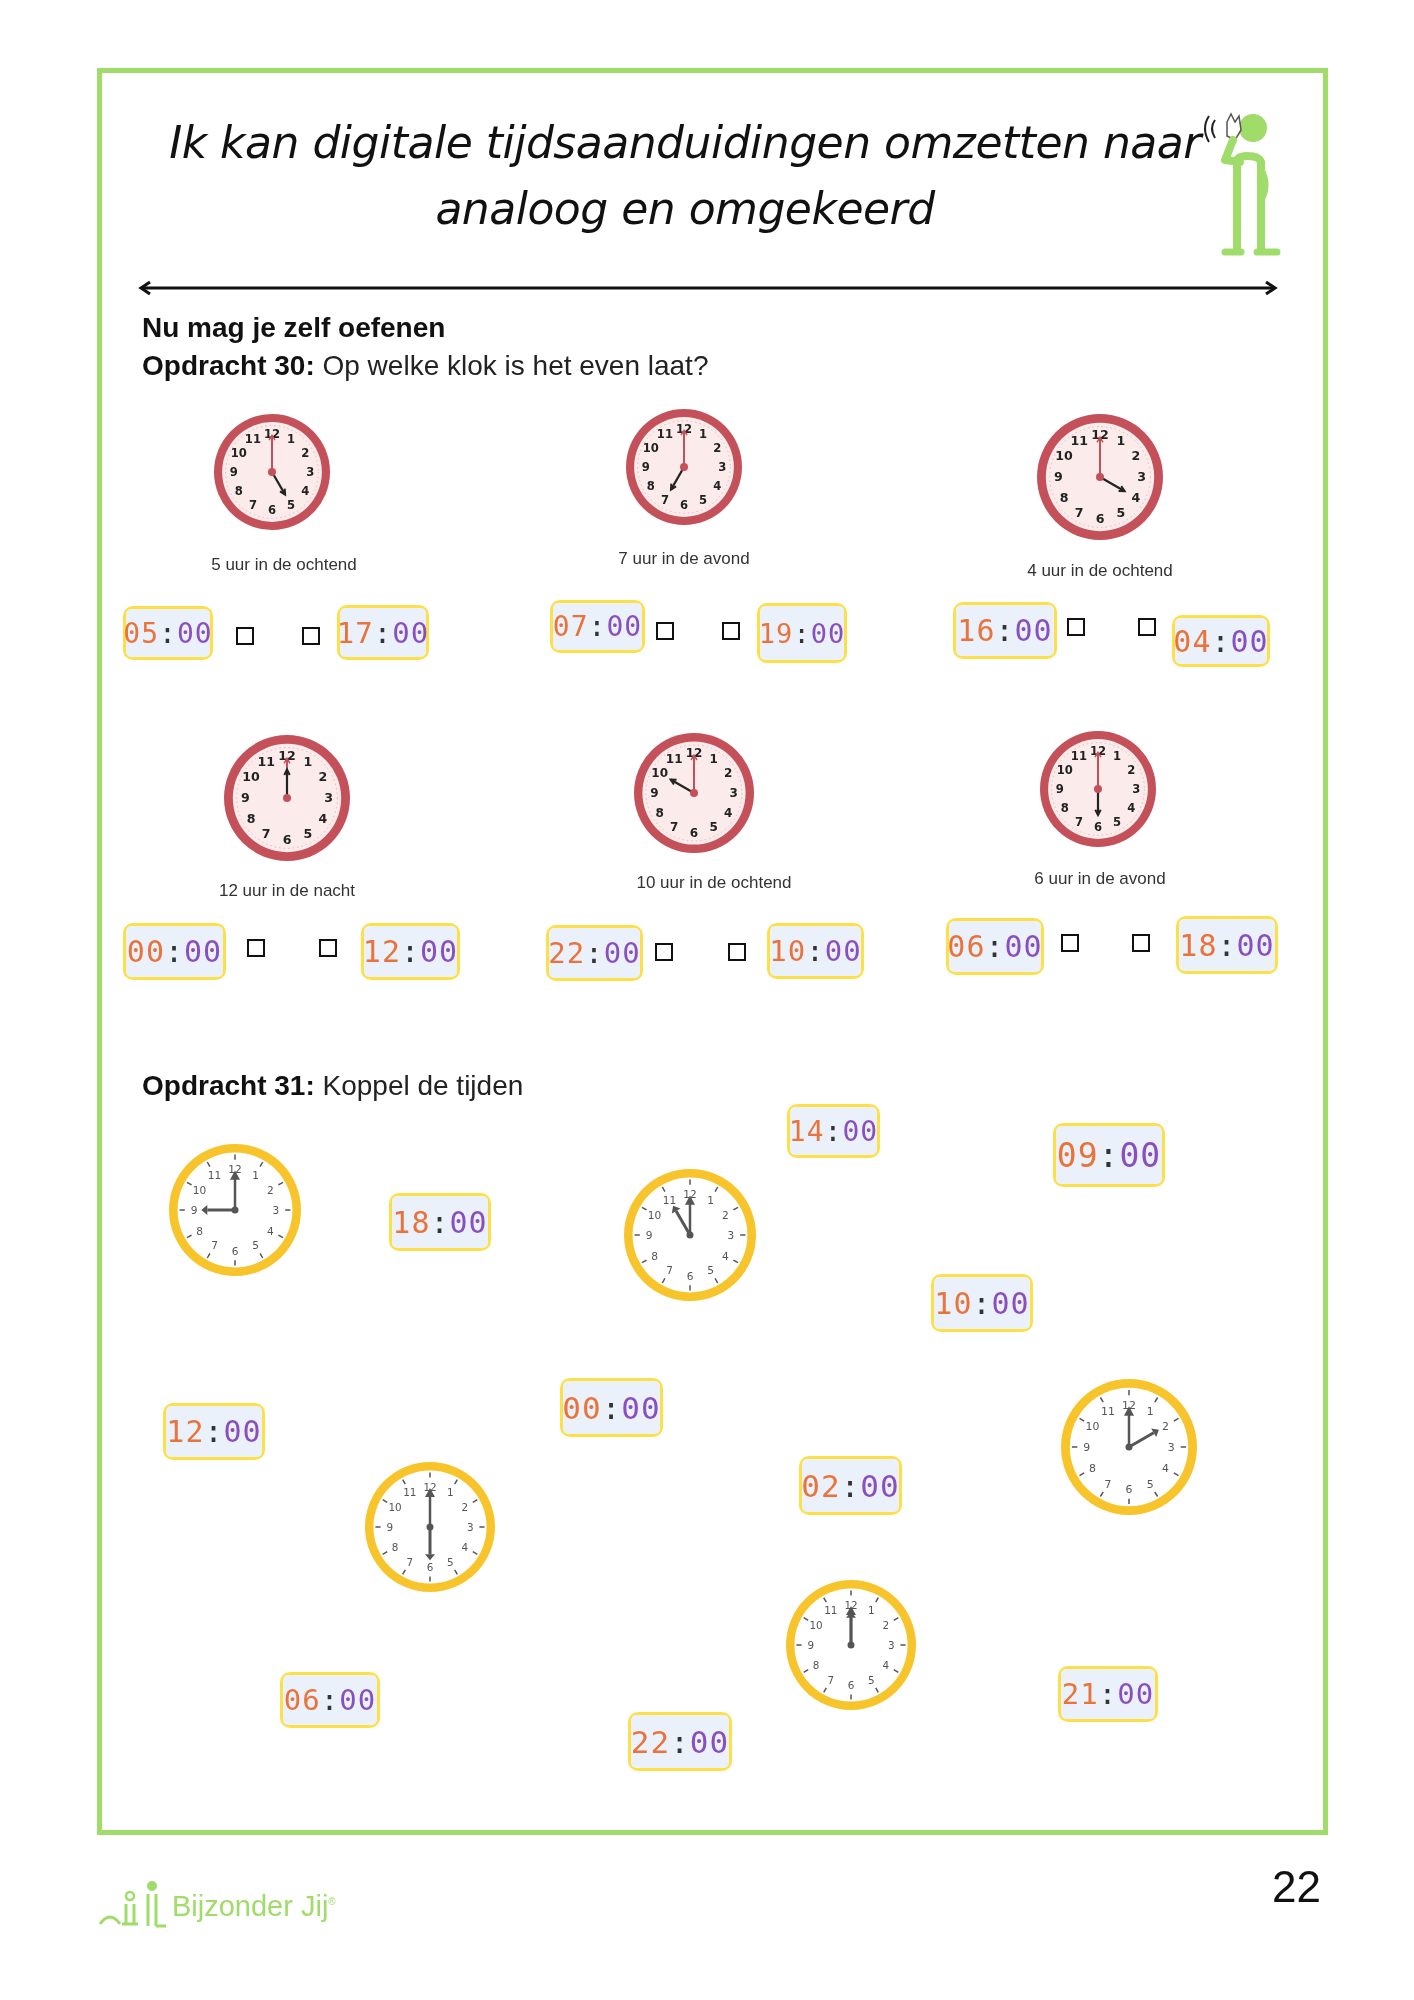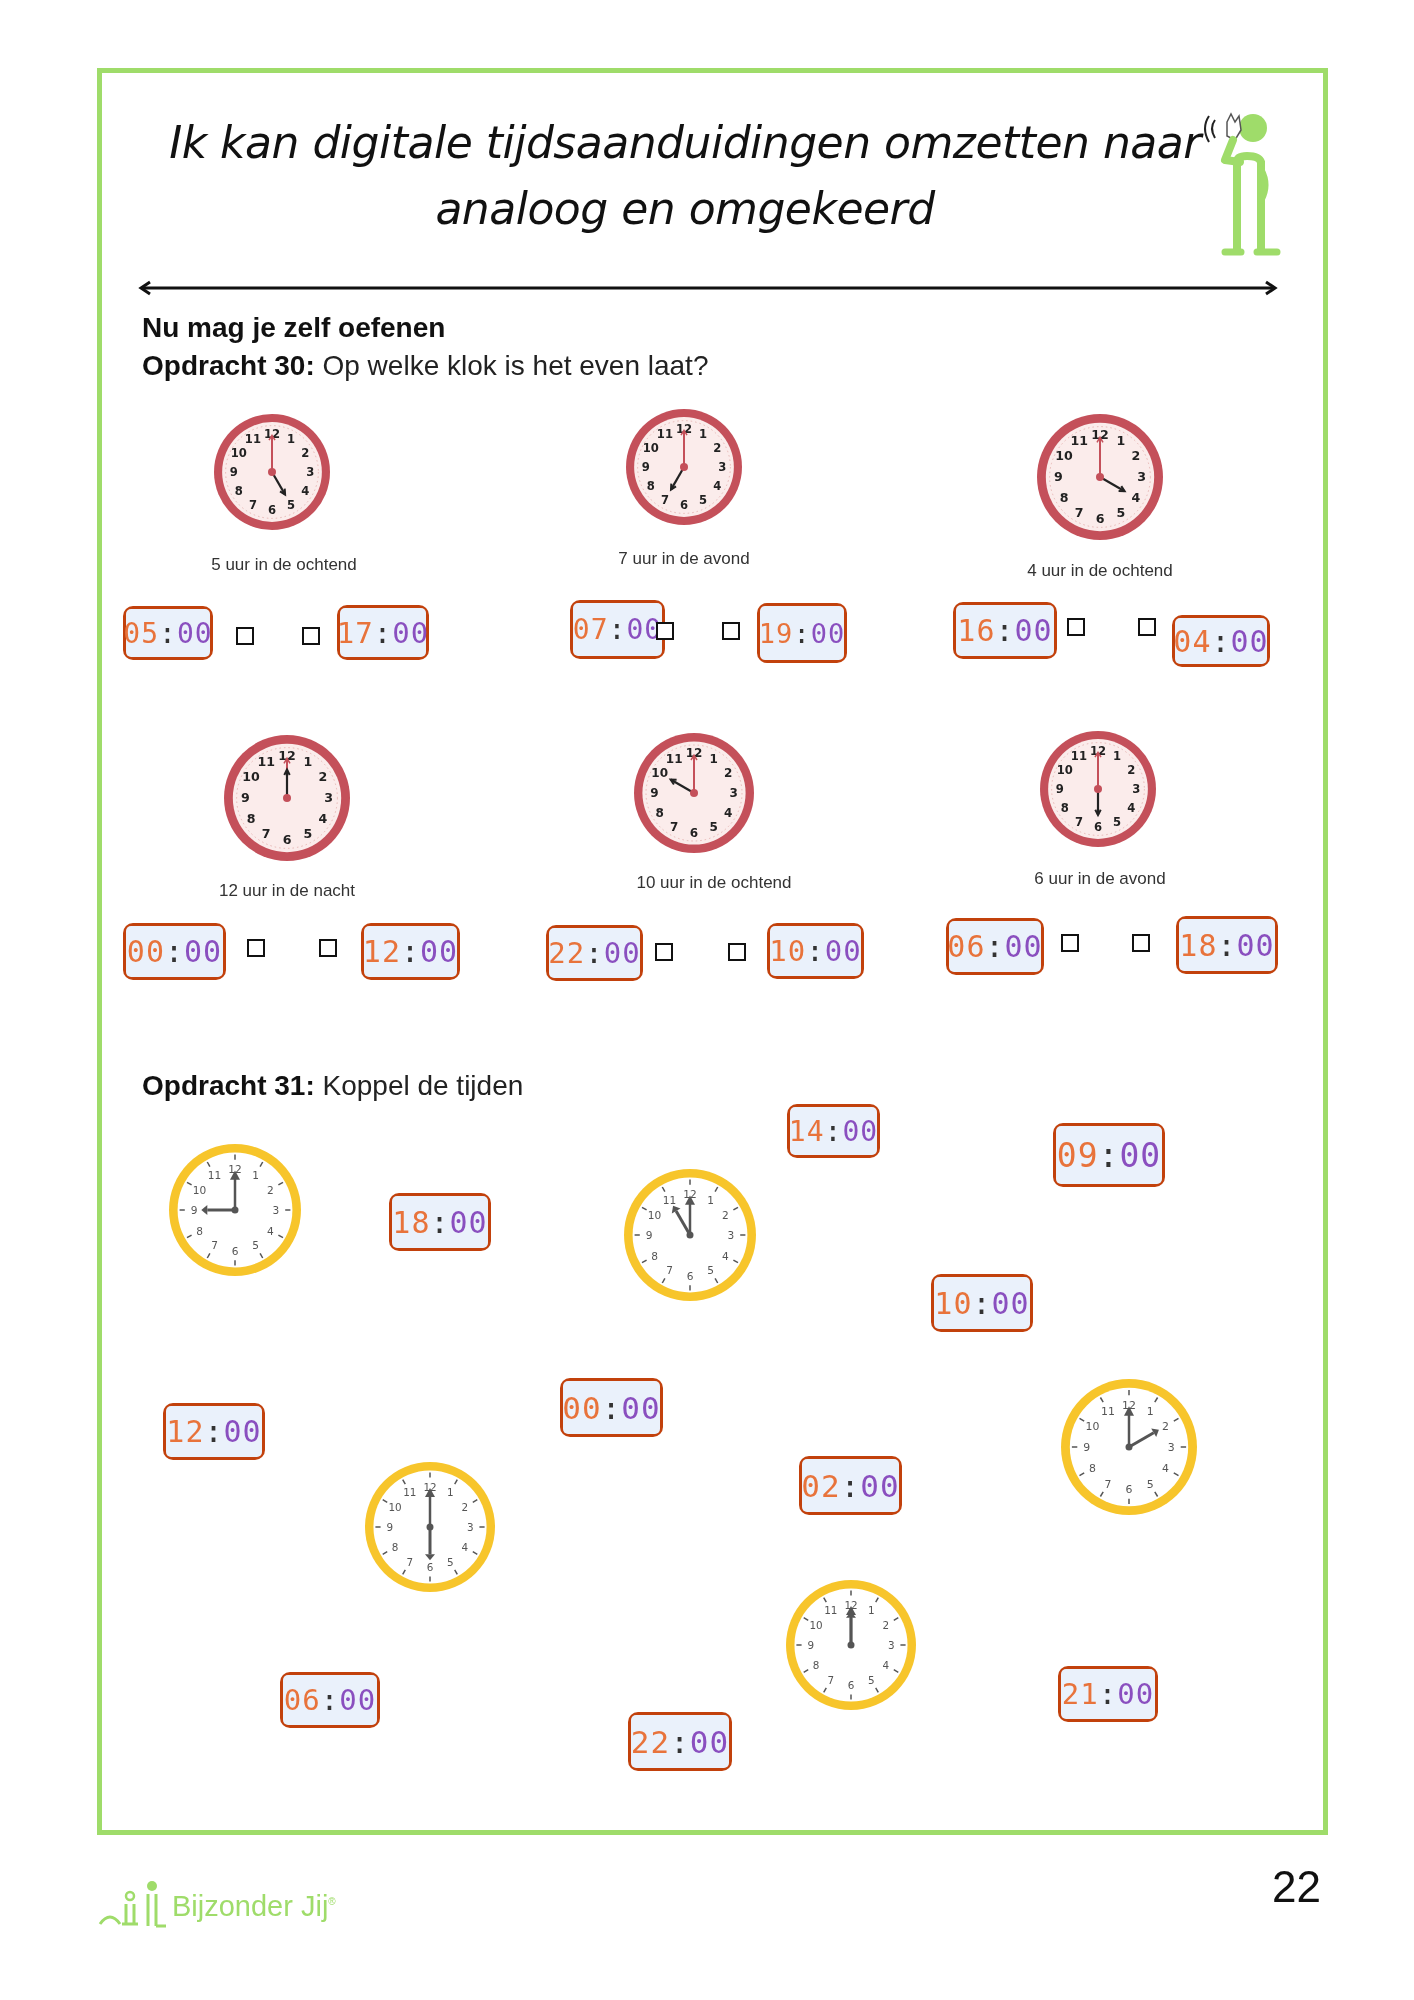--- a/index.html
+++ b/index.html
@@ -7,21 +7,21 @@
   .frame{position:absolute;left:97px;top:68px;width:1221px;height:1757px;border:5px solid #9fdc6a;box-sizing:content-box;}
   .title{position:absolute;left:150px;top:110px;width:1070px;text-align:center;font-family:"DejaVu Sans","Liberation Sans",sans-serif;font-style:italic;font-weight:300;font-size:44px;line-height:66px;color:#111;letter-spacing:-0.5px;}
   .mascot{position:absolute;left:1195px;top:100px;width:110px;height:165px;}
   .arrow{position:absolute;left:138px;top:280px;width:1140px;height:16px;}
   .heading-bold{position:absolute;left:142px;font-weight:bold;font-size:28px;color:#111;font-family:"Liberation Sans","DejaVu Sans",sans-serif;}
   .task{position:absolute;left:142px;font-size:28px;color:#111;font-family:"Liberation Sans","DejaVu Sans",sans-serif;}
   .task b{font-weight:bold;}
   .task .rest{font-weight:300;color:#222;}
   .rclock{position:absolute;}
   .cap{position:absolute;font-size:17px;color:#333;text-align:center;width:240px;margin-left:-120px;font-family:"Liberation Sans","DejaVu Sans",sans-serif;}
-  .dig{position:absolute;background:#c2410c;border-radius:10px;box-sizing:border-box;padding:3px;}
+  .dig{position:absolute;background:#fde047;border-radius:10px;box-sizing:border-box;padding:3px;}
   .dig .screen{width:100%;height:100%;background:#eaf1fb;border-radius:5px;display:flex;align-items:center;justify-content:center;font-family:"DejaVu Sans Mono","Liberation Mono",monospace;font-weight:normal;letter-spacing:1px;}
   .dig .hh{color:#e8733b;}
   .dig .sep{color:#333;}
   .dig .mm{color:#8a4fbf;}
   .cb{position:absolute;width:18px;height:18px;border:2px solid #111;background:#fff;box-sizing:border-box;cursor:pointer;}
   .yclock{position:absolute;}
   .logo{position:absolute;left:96px;top:1880px;width:240px;height:100px;}
   .logo .brand{position:absolute;left:76px;top:10px;font-size:29px;color:#9fdc6a;font-family:"Liberation Sans","DejaVu Sans",sans-serif;}
   .logo .tag{position:absolute;left:0px;top:50px;font-size:24px;color:#555;font-style:italic;font-family:"DejaVu Serif","Liberation Serif",serif;letter-spacing:0.5px;}
   .pagenum{position:absolute;left:1272px;top:1862px;font-size:44px;color:#111;font-family:"Liberation Sans","DejaVu Sans",sans-serif;}
@@ -118,21 +118,21 @@
         <text x="-33.2" y="-15.1" font-size="11.6" text-anchor="middle" font-family="DejaVu Sans, sans-serif" font-weight="bold" fill="#222">10</text>
         <text x="-19.1" y="-29.2" font-size="11.6" text-anchor="middle" font-family="DejaVu Sans, sans-serif" font-weight="bold" fill="#222">11</text>
         <text x="-0.0" y="-34.3" font-size="11.6" text-anchor="middle" font-family="DejaVu Sans, sans-serif" font-weight="bold" fill="#222">12</text>
         <line x1="0" y1="0" x2="0" y2="-35.96" stroke="#c4505a" stroke-width="2"></line>
         <path d="M-3 -31.900000000000002 L0 -36.54 L3 -31.900000000000002" stroke="#c4505a" stroke-width="1.5" fill="none"></path>
         <line x1="0" y1="0" x2="-13.0" y2="22.6" stroke="#222" stroke-width="2.2"></line>
         <path d="M-12.7 16.6 L-13.0 22.6 L-8.0 19.3" stroke="#222" stroke-width="2" fill="none"></path>
         <circle r="4" fill="#c4505a"></circle>
       </svg>
       <div class="cap" style="left: 684px; top: 549px;">7 uur in de avond</div>
-      <div class="dig" style="left: 550px; top: 600px; width: 95px; height: 59px; margin-left: 20px;">
+      <div class="dig" style="left: 550px; top: 600px; width: 95px; height: 53px;">
         <div class="screen" style="font-size:28px">
           <span class="hh">07</span>
           <span class="sep">:</span>
           <span class="mm">00</span>
         </div>
       </div>
       <div class="cb" role="checkbox" style="left: 656px; top: 622px;"></div>
       <div class="cb" role="checkbox" style="left: 722px; top: 622px;"></div>
       <div class="dig" style="left: 757px; top: 603px; width: 90px; height: 60px;">
         <div class="screen" style="font-size:27px">

